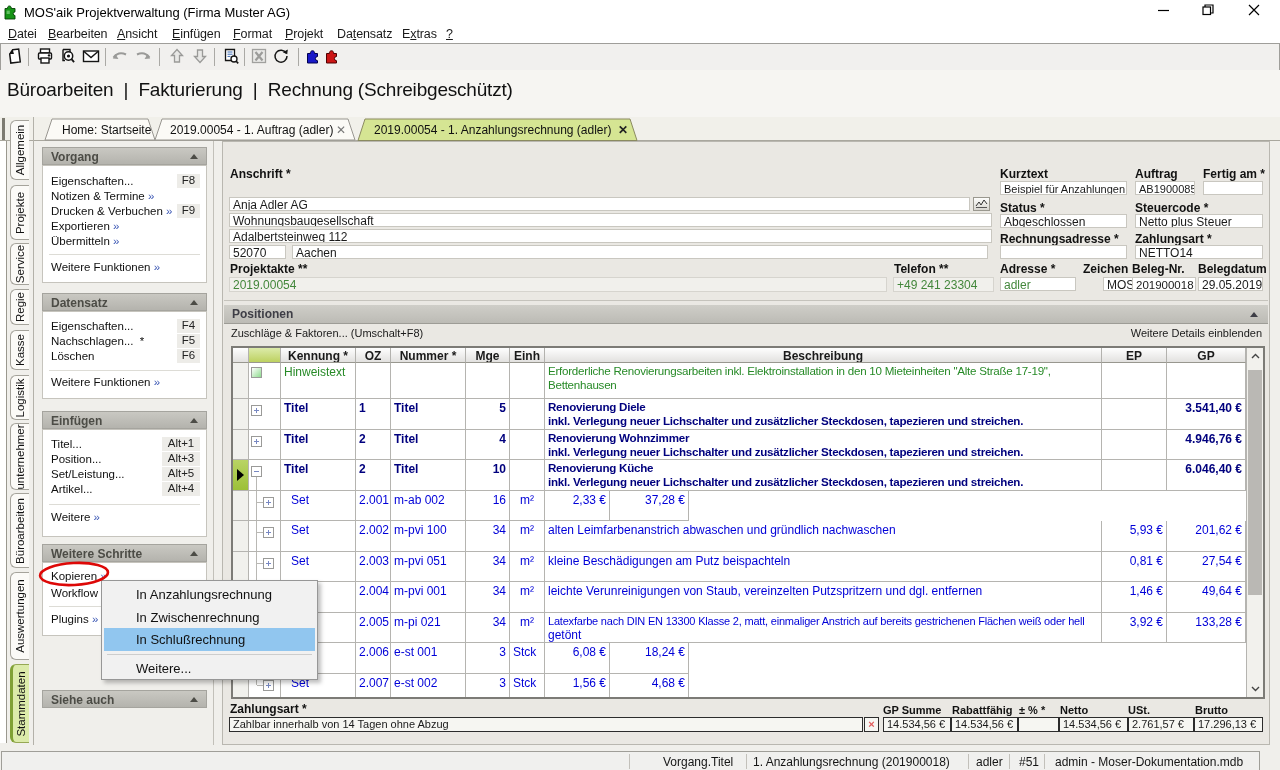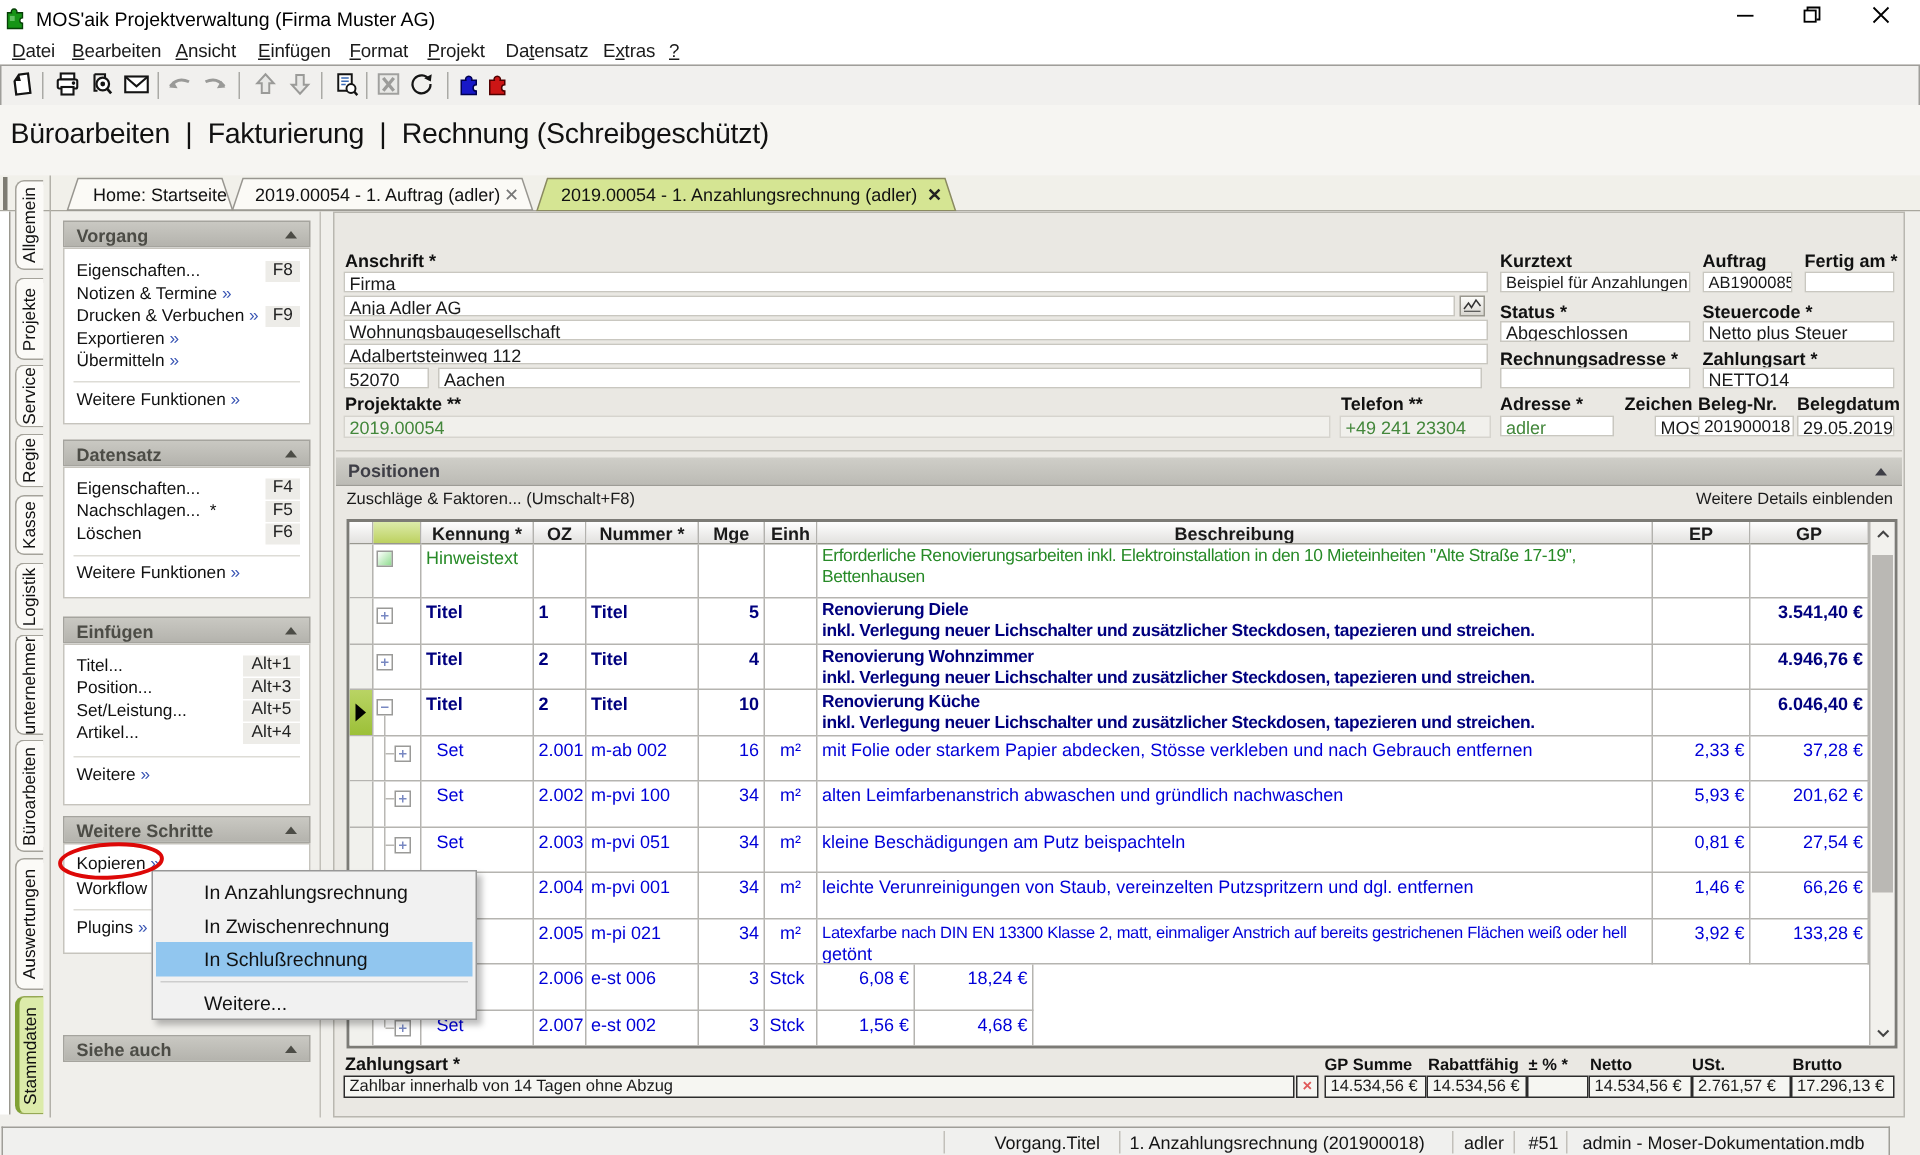--- a/index.html
+++ b/index.html
@@ -291,21 +291,20 @@
 </div>
 <svg class="abs" style="left:36px;top:558px;z-index:50" width="76" height="32" viewBox="0 0 76 32">
  <ellipse cx="38" cy="16" rx="34" ry="11" fill="none" stroke="#dd0807" stroke-width="2.6" transform="rotate(-3 38 16)"></ellipse>
 </svg>
 <div class="chead" style="top:690px">
       <b>Siehe auch</b>
       <i></i>
     </div>
 <div id="panel">
  <div class="flabel" style="left:7px;top:25px">Anschrift *</div>
- <div class="ffield" style="left:6px;top:39px;width:763px">Firma</div>
  <div class="ffield" style="left:6px;top:55px;width:741px">Anja Adler AG</div>
  <div class="abs" style="left:750px;top:55px;width:17px;height:14px;background:linear-gradient(#fdfdfb,#d8d6d0);border:1px solid #9a988f;box-sizing:border-box">
   <svg width="15" height="12" viewBox="0 0 15 12">
           <path d="M2 8 l3 -4 2 3 3 -5 3 4" fill="none" stroke="#333" stroke-width="1"></path>
           <path d="M2 9.5 h11" stroke="#333" stroke-width="0.8"></path>
         </svg>
  </div>
  <div class="ffield" style="left:6px;top:71px;width:763px">Wohnungsbaugesellschaft</div>
  <div class="ffield" style="left:6px;top:87px;width:763px">Adalbertsteinweg 112</div>
  <div class="ffield" style="left:6px;top:103px;width:57px">52070</div>
@@ -431,21 +430,20 @@
             <span class="ebox" style="left:14px;top:6px">
               <span class="h"></span>
               <span class="v"></span>
             </span>
           </div>
    <div class="pc sB" style="width:75px;padding-left:10px">Set</div>
    <div class="pc sB" style="width:35px">2.001</div>
    <div class="pc sB" style="width:75px">m-ab 002</div>
    <div class="pc sB num" style="width:44px">16</div>
    <div class="pc sB" style="width:35px;text-align:center">m²</div>
-   <div class="pc sB" style="width:557px">mit Folie oder starkem Papier abdecken, Stösse verkleben und nach Gebrauch entfernen</div>
    <div class="pc sB num" style="width:65px">2,33 €</div>
    <div class="pc sB num" style="width:79px">37,28 €</div>
   </div>
   <div class="prow" style="height:30.5px">
    <div class="pc sel" style="width:16px"></div>
    <div class="pc" style="width:32px">
             <span class="tln" style="left:7px;top:0;width:1px;height:30px"></span>
             <span class="tln" style="left:8px;top:11px;width:6px;height:1px"></span>
             <span class="ebox" style="left:14px;top:6px">
               <span class="h"></span>
@@ -490,21 +488,21 @@
               <span class="v"></span>
             </span>
           </div>
    <div class="pc sB" style="width:75px;padding-left:10px">Set</div>
    <div class="pc sB" style="width:35px">2.004</div>
    <div class="pc sB" style="width:75px">m-pvi 001</div>
    <div class="pc sB num" style="width:44px">34</div>
    <div class="pc sB" style="width:35px;text-align:center">m²</div>
    <div class="pc sB" style="width:557px">leichte Verunreinigungen von Staub, vereinzelten Putzspritzern und dgl. entfernen</div>
    <div class="pc sB num" style="width:65px">1,46 €</div>
-   <div class="pc sB num" style="width:79px">66,26 €</div>
+   <div class="pc sB num" style="width:79px">49,64 €</div>
   </div>
   <div class="prow" style="height:30.5px">
    <div class="pc sel" style="width:16px"></div>
    <div class="pc" style="width:32px">
             <span class="tln" style="left:7px;top:0;width:1px;height:30px"></span>
             <span class="tln" style="left:8px;top:11px;width:6px;height:1px"></span>
             <span class="ebox" style="left:14px;top:6px">
               <span class="h"></span>
               <span class="v"></span>
             </span>
@@ -523,21 +521,21 @@
    <div class="pc" style="width:32px">
             <span class="tln" style="left:7px;top:0;width:1px;height:30px"></span>
             <span class="tln" style="left:8px;top:11px;width:6px;height:1px"></span>
             <span class="ebox" style="left:14px;top:6px">
               <span class="h"></span>
               <span class="v"></span>
             </span>
           </div>
    <div class="pc sB" style="width:75px;padding-left:10px">Set</div>
    <div class="pc sB" style="width:35px">2.006</div>
-   <div class="pc sB" style="width:75px">e-st 006</div>
+   <div class="pc sB" style="width:75px">e-st 001</div>
    <div class="pc sB num" style="width:44px">3</div>
    <div class="pc sB" style="width:35px">Stck</div>
    <div class="pc sB num" style="width:65px">6,08 €</div>
    <div class="pc sB num" style="width:79px">18,24 €</div>
   </div>
   <div class="prow" style="height:30.5px">
    <div class="pc sel" style="width:16px"></div>
    <div class="pc" style="width:32px">
             <span class="tln" style="left:7px;top:0;width:1px;height:11px"></span>
             <span class="tln" style="left:8px;top:11px;width:6px;height:1px"></span>

